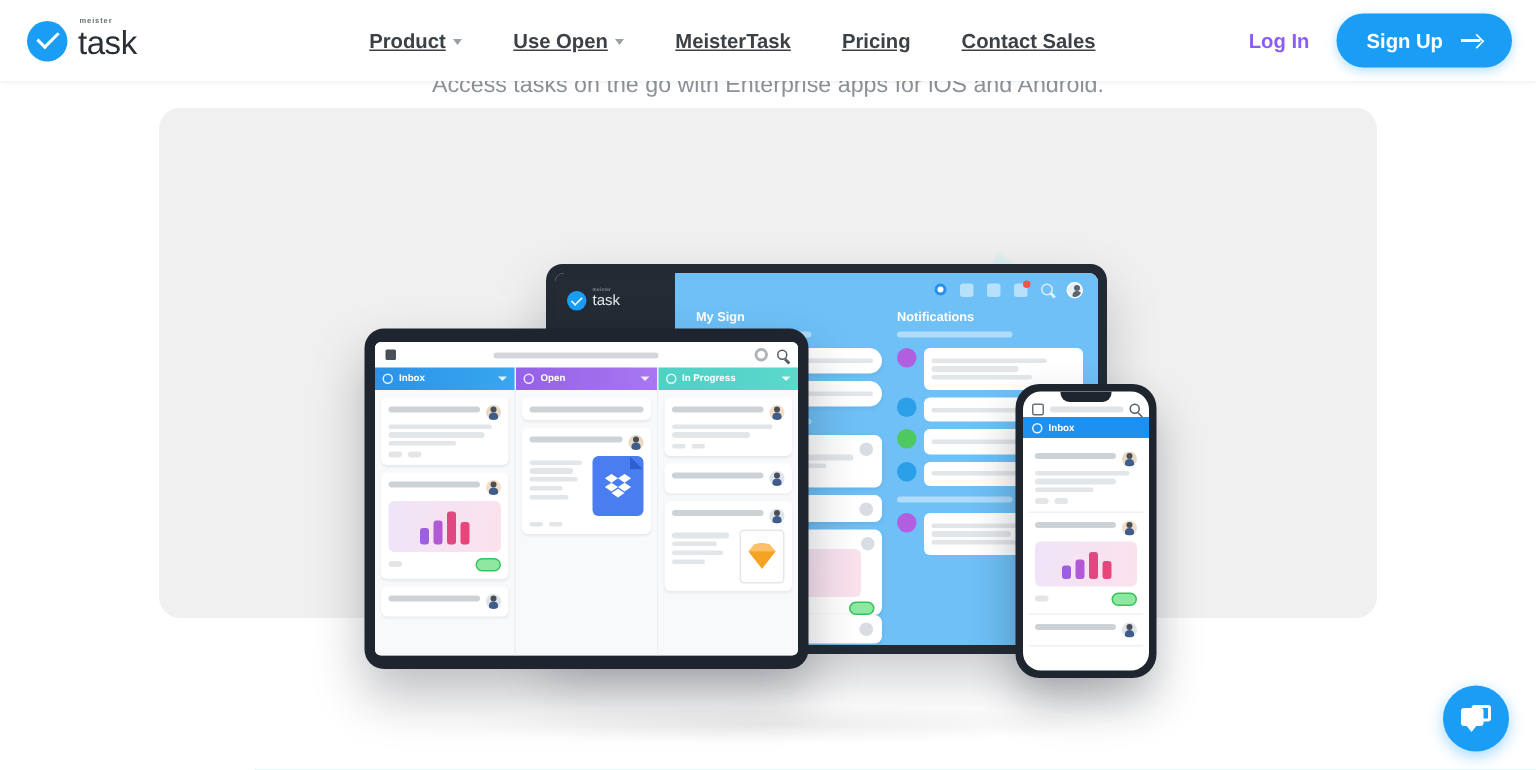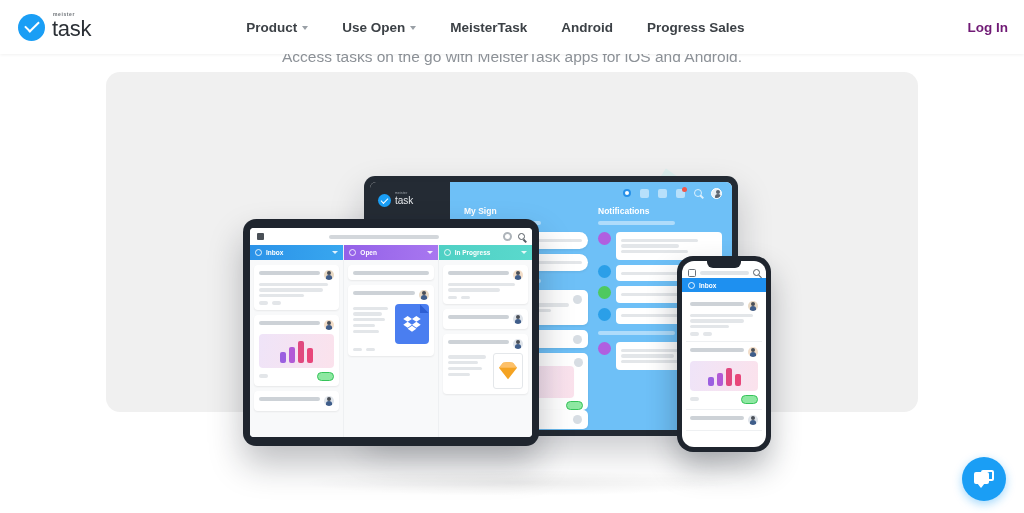--- a/index.html
+++ b/index.html
@@ -36,33 +36,33 @@
     text-transform: lowercase;
   }
   .logo-task {
     font-size: 22px; color: #2b3036; font-weight: 400; letter-spacing: -0.3px;
     line-height: 26px; display: block; margin-top: 3px;
   }
 
   .nav { display: flex; align-items: center; margin-left: 155px; gap: 34px; }
   .nav-item {
     font-size: 13.5px; color: #3c4146; font-weight: 600; cursor: pointer;
-    display: flex; align-items: center; gap: 5px; white-space: nowrap;
+    display: flex; align-items: center; gap: 5px; white-space: nowrap; text-decoration: underline;
   }
   .chev {
     width: 0; height: 0; border-left: 3.5px solid transparent;
     border-right: 3.5px solid transparent; border-top: 4px solid #9aa0a6;
     margin-top: 2px;
   }
 
   .header-right {
     position: absolute; right: 16px; top: 0; height: 54px;
     display: flex; align-items: center; gap: 18px;
   }
-  .login-link { font-size: 13.5px; color: #701a75; font-weight: 600; cursor: pointer; }
+  .login-link { font-size: 13.5px; color: #8b5cf6; font-weight: 600; cursor: pointer; }
   .signup-btn {
     background: #1a9ef5; color: #fff; border: none; border-radius: 22px;
     height: 36px; padding: 0 20px; font-size: 13.5px; font-weight: 700;
     font-family: "Liberation Sans", sans-serif; cursor: pointer;
     display: flex; align-items: center; gap: 12px;
     box-shadow: 0 2px 7px rgba(26,158,245,0.35);
   }
   .arrow-r { display: inline-block; width: 14px; height: 10px; position: relative; }
   .arrow-r::before {
     content: ""; position: absolute; left: 0; top: 4.3px; width: 13px; height: 1.8px; background: #fff;
@@ -333,33 +333,37 @@
         <span class="chev"></span>
       </div>
       <div class="nav-item">
         <span>Use Open</span>
         <span class="chev"></span>
       </div>
       <div class="nav-item">
         <span>MeisterTask</span>
       </div>
       <div class="nav-item">
-        <span>Android</span>
+        <span>Pricing</span>
       </div>
       <div class="nav-item">
-        <span>Progress Sales</span>
+        <span>Contact Sales</span>
       </div>
     </nav>
 
     <div class="header-right">
       <span class="login-link">Log In</span>
+      <button class="signup-btn">
+        <span>Sign Up</span>
+        <span class="arrow-r"></span>
+      </button>
     </div>
   </div>
 
-  <div class="subtitle">Access tasks on the go with MeisterTask apps for iOS and Android.</div>
+  <div class="subtitle">Access tasks on the go with Enterprise apps for iOS and Android.</div>
 
   <div class="stage">
     <div class="wave wave-b1"></div>
     <div class="wave wave-b2"></div>
     <div class="wave wave-b3"></div>
     <div class="wave wave-t1"></div>
     <div class="wave wave-t2"></div>
     <div class="wave wave-t3"></div>
   </div>
 

